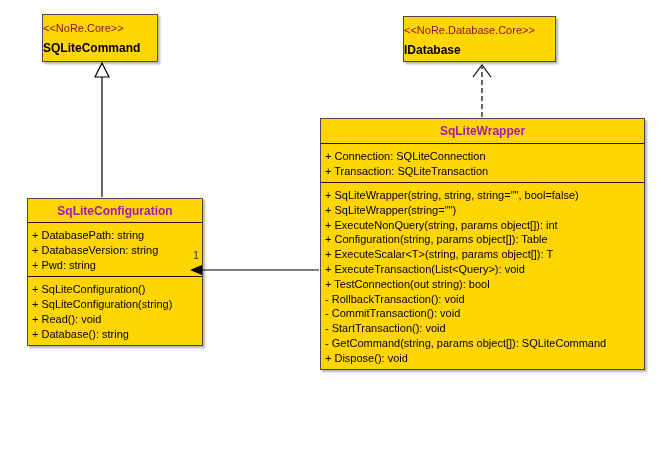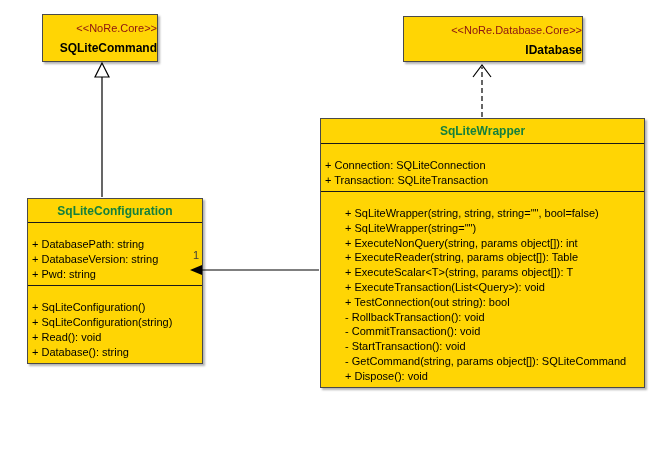--- a/index.html
+++ b/index.html
@@ -14,51 +14,51 @@
   .uml-box {
     position: absolute;
     background: #ffd504;
     border: 1px solid #4a4a4a;
     box-shadow: 2px 2px 2px rgba(0,0,0,0.30);
     box-sizing: border-box;
   }
   .uml-box .class-title {
     font-size: 12px;
     font-weight: bold;
-    color: #15803d;
+    color: #a21caf;
     text-align: center;
     padding: 5px 2px 4px 2px;
   }
   .compartment {
     border-top: 1px solid #1a1a1a;
-    padding: 14px 0 3px 4px;
+    padding: 5px 0 3px 4px;
   }
   .member {
     font-size: 11px;
     color: #000000;
     line-height: 15px;
     white-space: nowrap;
   }
-  #box-sqlitewrapper .methods .member { line-height: 14.8px; margin-left: 20px; }
+  #box-sqlitewrapper .methods .member { line-height: 14.8px; }
   .simple {
-    text-align: right;
+    text-align: left;
   }
   .stereotype {
     font-size: 11px;
     color: #8b1212;
     padding-top: 7px;
   }
   .simple .class-name {
     font-size: 12px;
     font-weight: bold;
     color: #000000;
     padding-top: 7px;
   }
   #box-configuration   { left: 42px;  top: 14px;  width: 116px; height: 48px; }
-  #box-idatabase       { left: 403px; top: 16px;  width: 180px; height: 46px; }
+  #box-idatabase       { left: 403px; top: 16px;  width: 153px; height: 46px; }
   #box-sqlitewrapper   { left: 320px; top: 118px; width: 325px; }
   #box-sqliteconfig    { left: 27px;  top: 198px; width: 176px; }
   #box-sqlitewrapper .class-title { padding: 5px 2px 5px 2px; }
   #arrows {
     position: absolute;
     left: 0; top: 0;
     width: 661px; height: 453px;
     pointer-events: none;
   }
   .multiplicity {
@@ -89,21 +89,21 @@
     <div class="compartment attrs">
 
     <div class="member">+ Connection: SQLiteConnection</div>
         <div class="member">+ Transaction: SQLiteTransaction</div>
       </div>
     <div class="compartment methods">
 
     <div class="member">+ SqLiteWrapper(string, string, string="", bool=false)</div>
         <div class="member">+ SqLiteWrapper(string="")</div>
         <div class="member">+ ExecuteNonQuery(string, params object[]): int</div>
-        <div class="member">+ ExecuteReader(string, params object[]): Table</div>
+        <div class="member">+ Configuration(string, params object[]): Table</div>
         <div class="member">+ ExecuteScalar&lt;T&gt;(string, params object[]): T</div>
         <div class="member">+ ExecuteTransaction(List&lt;Query&gt;): void</div>
         <div class="member">+ TestConnection(out string): bool</div>
         <div class="member">- RollbackTransaction(): void</div>
         <div class="member">- CommitTransaction(): void</div>
         <div class="member">- StartTransaction(): void</div>
         <div class="member">- GetCommand(string, params object[]): SQLiteCommand</div>
         <div class="member">+ Dispose(): void</div>
       </div>
   </div>

